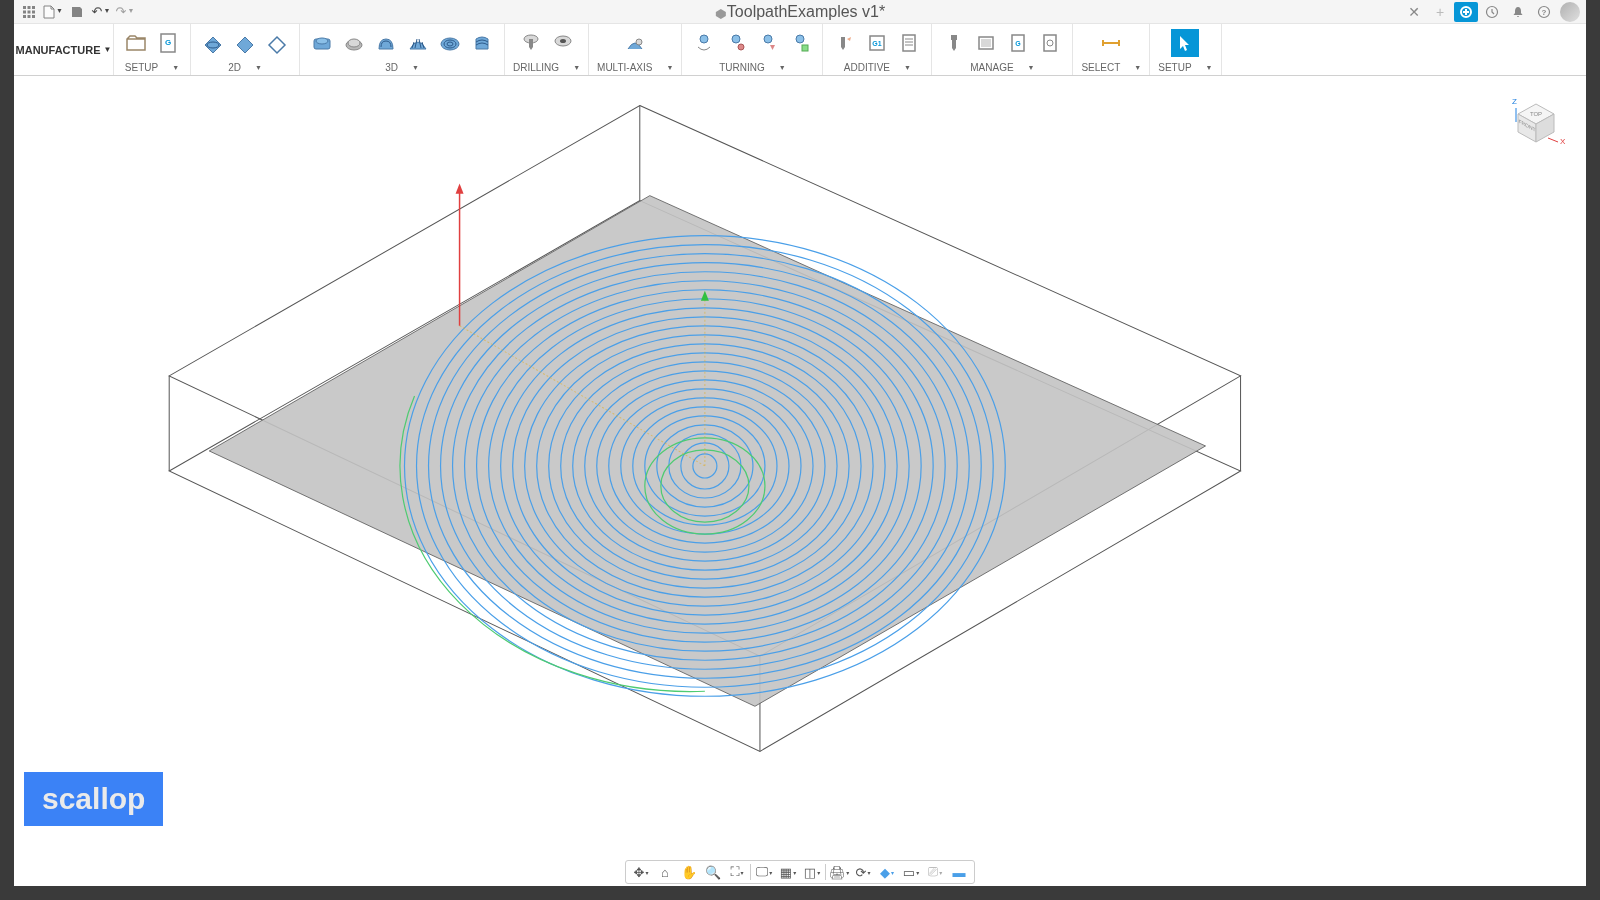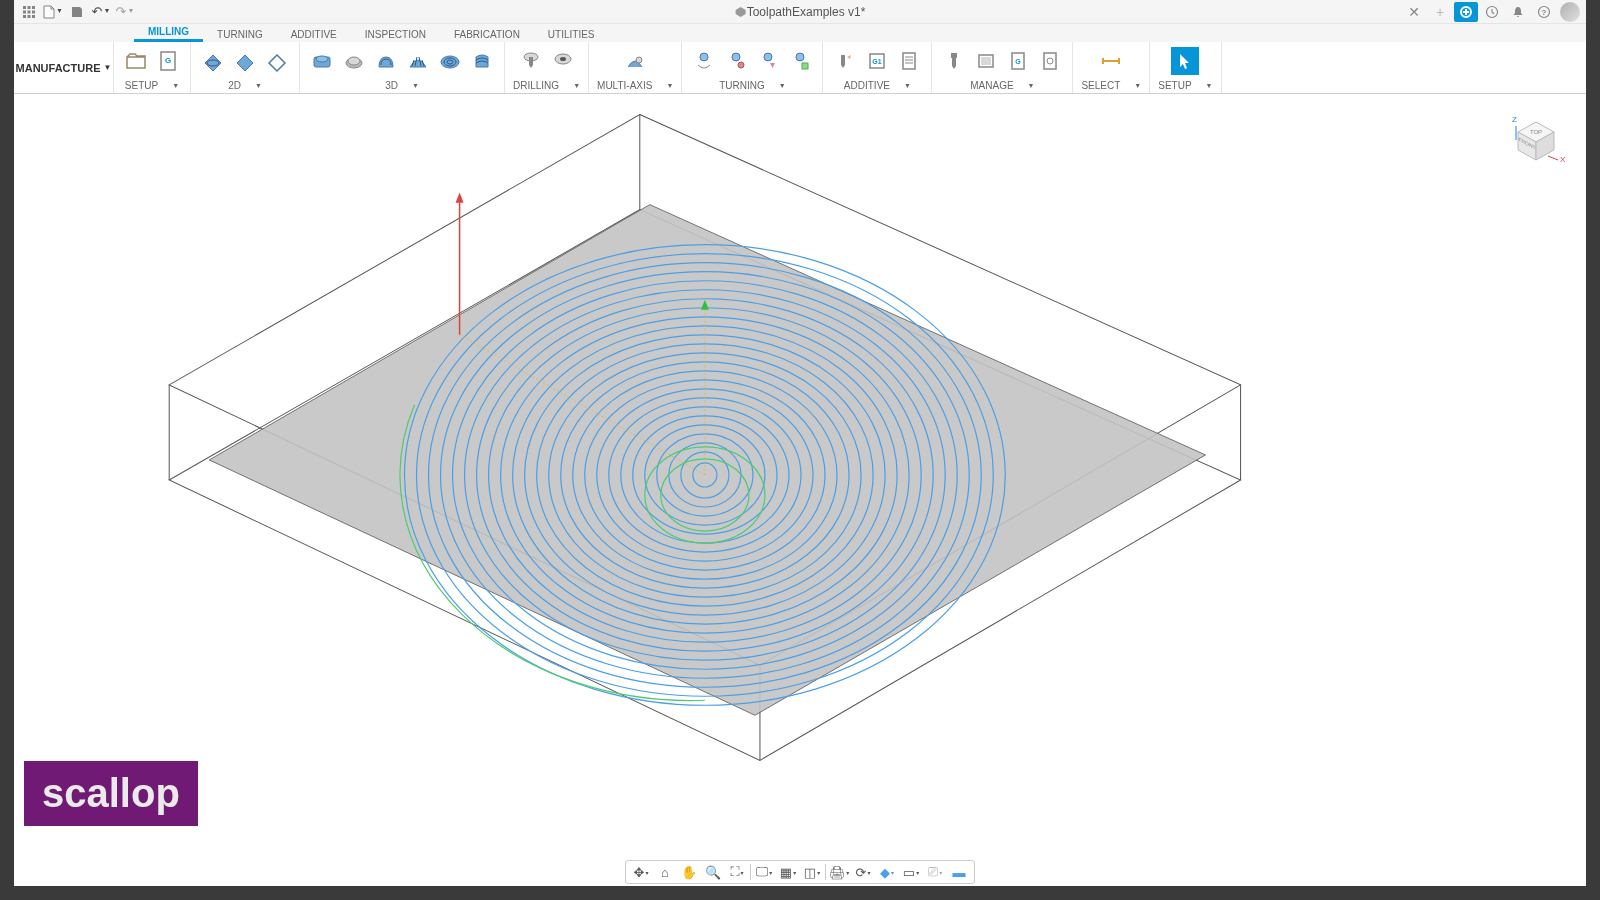--- a/index.html
+++ b/index.html
@@ -5,21 +5,21 @@
 * { margin: 0; padding: 0; box-sizing: border-box; font-family: "Segoe UI", Arial, sans-serif; }
 html, body { width: 1600px; height: 900px; background: #3a3a3a; overflow: hidden; }
 
 .app-window { position: absolute; left: 14px; top: 0; right: 14px; bottom: 14px; background: #fff; border-radius: 2px; display: flex; flex-direction: column; }
 
 
 .title-bar { height: 24px; background: #f5f5f5; display: flex; align-items: center; position: relative; border-bottom: 1px solid #e5e5e5; }
 .title-left { display: flex; align-items: center; gap: 2px; padding-left: 4px; }
 .title-btn { width: 22px; height: 20px; display: flex; align-items: center; justify-content: center; cursor: pointer; opacity: 0.7; font-size: 13px; position: relative; }
 .title-btn .caret { font-size: 7px; margin-left: 1px; position: relative; top: -1px; }
-.title-center { position: absolute; left: 50%; transform: translateX(-50%); display: flex; align-items: center; font-size: 12px; color: #555; }
+.title-center { position: absolute; left: 50%; transform: translateX(-50%); display: flex; align-items: center; font-size: 16px; color: #555; }
 .title-cube { width: 12px; height: 12px; display: inline-block; }
 .title-right { position: absolute; right: 4px; display: flex; align-items: center; gap: 2px; }
 .tr-btn { width: 24px; height: 20px; display: flex; align-items: center; justify-content: center; cursor: pointer; font-size: 14px; color: #888; }
 .tr-btn.blue { background: #0696d7; color: #fff; border-radius: 2px; }
 .avatar { width: 20px; height: 20px; border-radius: 50%; background: linear-gradient(135deg, #b0b0b0, #e0e0e0); }
 
 
 .tab-row { height: 18px; display: flex; align-items: flex-end; padding-left: 120px; font-size: 10px; color: #666; background: #f5f5f5; }
 .tab-row .tab { padding: 2px 14px; cursor: pointer; }
 .tab-row .tab.active { color: #0696d7; border-bottom: 3px solid #0696d7; font-weight: 600; }
@@ -33,21 +33,21 @@
 .ribbon-label { font-size: 10px; color: #666; display: flex; align-items: center; gap: 14px; }
 .ribbon-label .caret { font-size: 7px; }
 .ricon { width: 28px; height: 28px; display: flex; align-items: center; justify-content: center; cursor: pointer; position: relative; }
 .ricon.selected { background: #0696d7; }
 .ricon svg { width: 24px; height: 24px; }
 
 
 .canvas { flex: 1; background: #ffffff; position: relative; overflow: hidden; }
 
 
-.annotation { position: absolute; left: 10px; bottom: 60px; background: #701a75; color: #eaeaea; font-size: 40px; font-weight: 600; padding: 10px 18px; font-family: "Segoe UI", sans-serif; }
+.annotation { position: absolute; left: 10px; bottom: 60px; background: #3b82f6; color: #eaeaea; font-size: 30px; font-weight: 600; padding: 10px 18px; font-family: "Segoe UI", sans-serif; }
 
 
 .navbar { position: absolute; bottom: 2px; left: 50%; transform: translateX(-50%); height: 24px; background: rgba(255,255,255,0.85); border: 1px solid #ccc; border-radius: 3px; display: flex; align-items: center; padding: 0 4px; gap: 2px; }
 .nav-btn { width: 22px; height: 20px; display: flex; align-items: center; justify-content: center; cursor: pointer; color: #555; font-size: 13px; position: relative; }
 .nav-btn .caret { font-size: 6px; margin-left: 1px; }
 .nav-sep { width: 1px; height: 16px; background: #ccc; }
 
 
 .viewcube { position: absolute; top: 18px; right: 20px; width: 60px; height: 60px; }
 
@@ -122,28 +122,20 @@
             <circle cx="7" cy="7" r="5.5" fill="none" stroke="#888" stroke-width="1.2"></circle>
             <text x="7" y="10" font-size="8" fill="#888" text-anchor="middle" font-weight="bold">?</text>
           </svg>
       </div>
       <div class="tr-btn">
           <div class="avatar"></div>
         </div>
     </div>
   </div>
 
-  <div class="tab-row">
-    <div class="tab active">MILLING</div>
-    <div class="tab">TURNING</div>
-    <div class="tab">ADDITIVE</div>
-    <div class="tab">INSPECTION</div>
-    <div class="tab">FABRICATION</div>
-    <div class="tab">UTILITIES</div>
-  </div>
 
   <div class="ribbon">
     <div class="workspace-sel">
       <span>MANUFACTURE</span>
         <span class="caret">▼</span>
     </div>
 
     <div class="ribbon-group">
       <div class="ribbon-icons">
         <div class="ricon">

